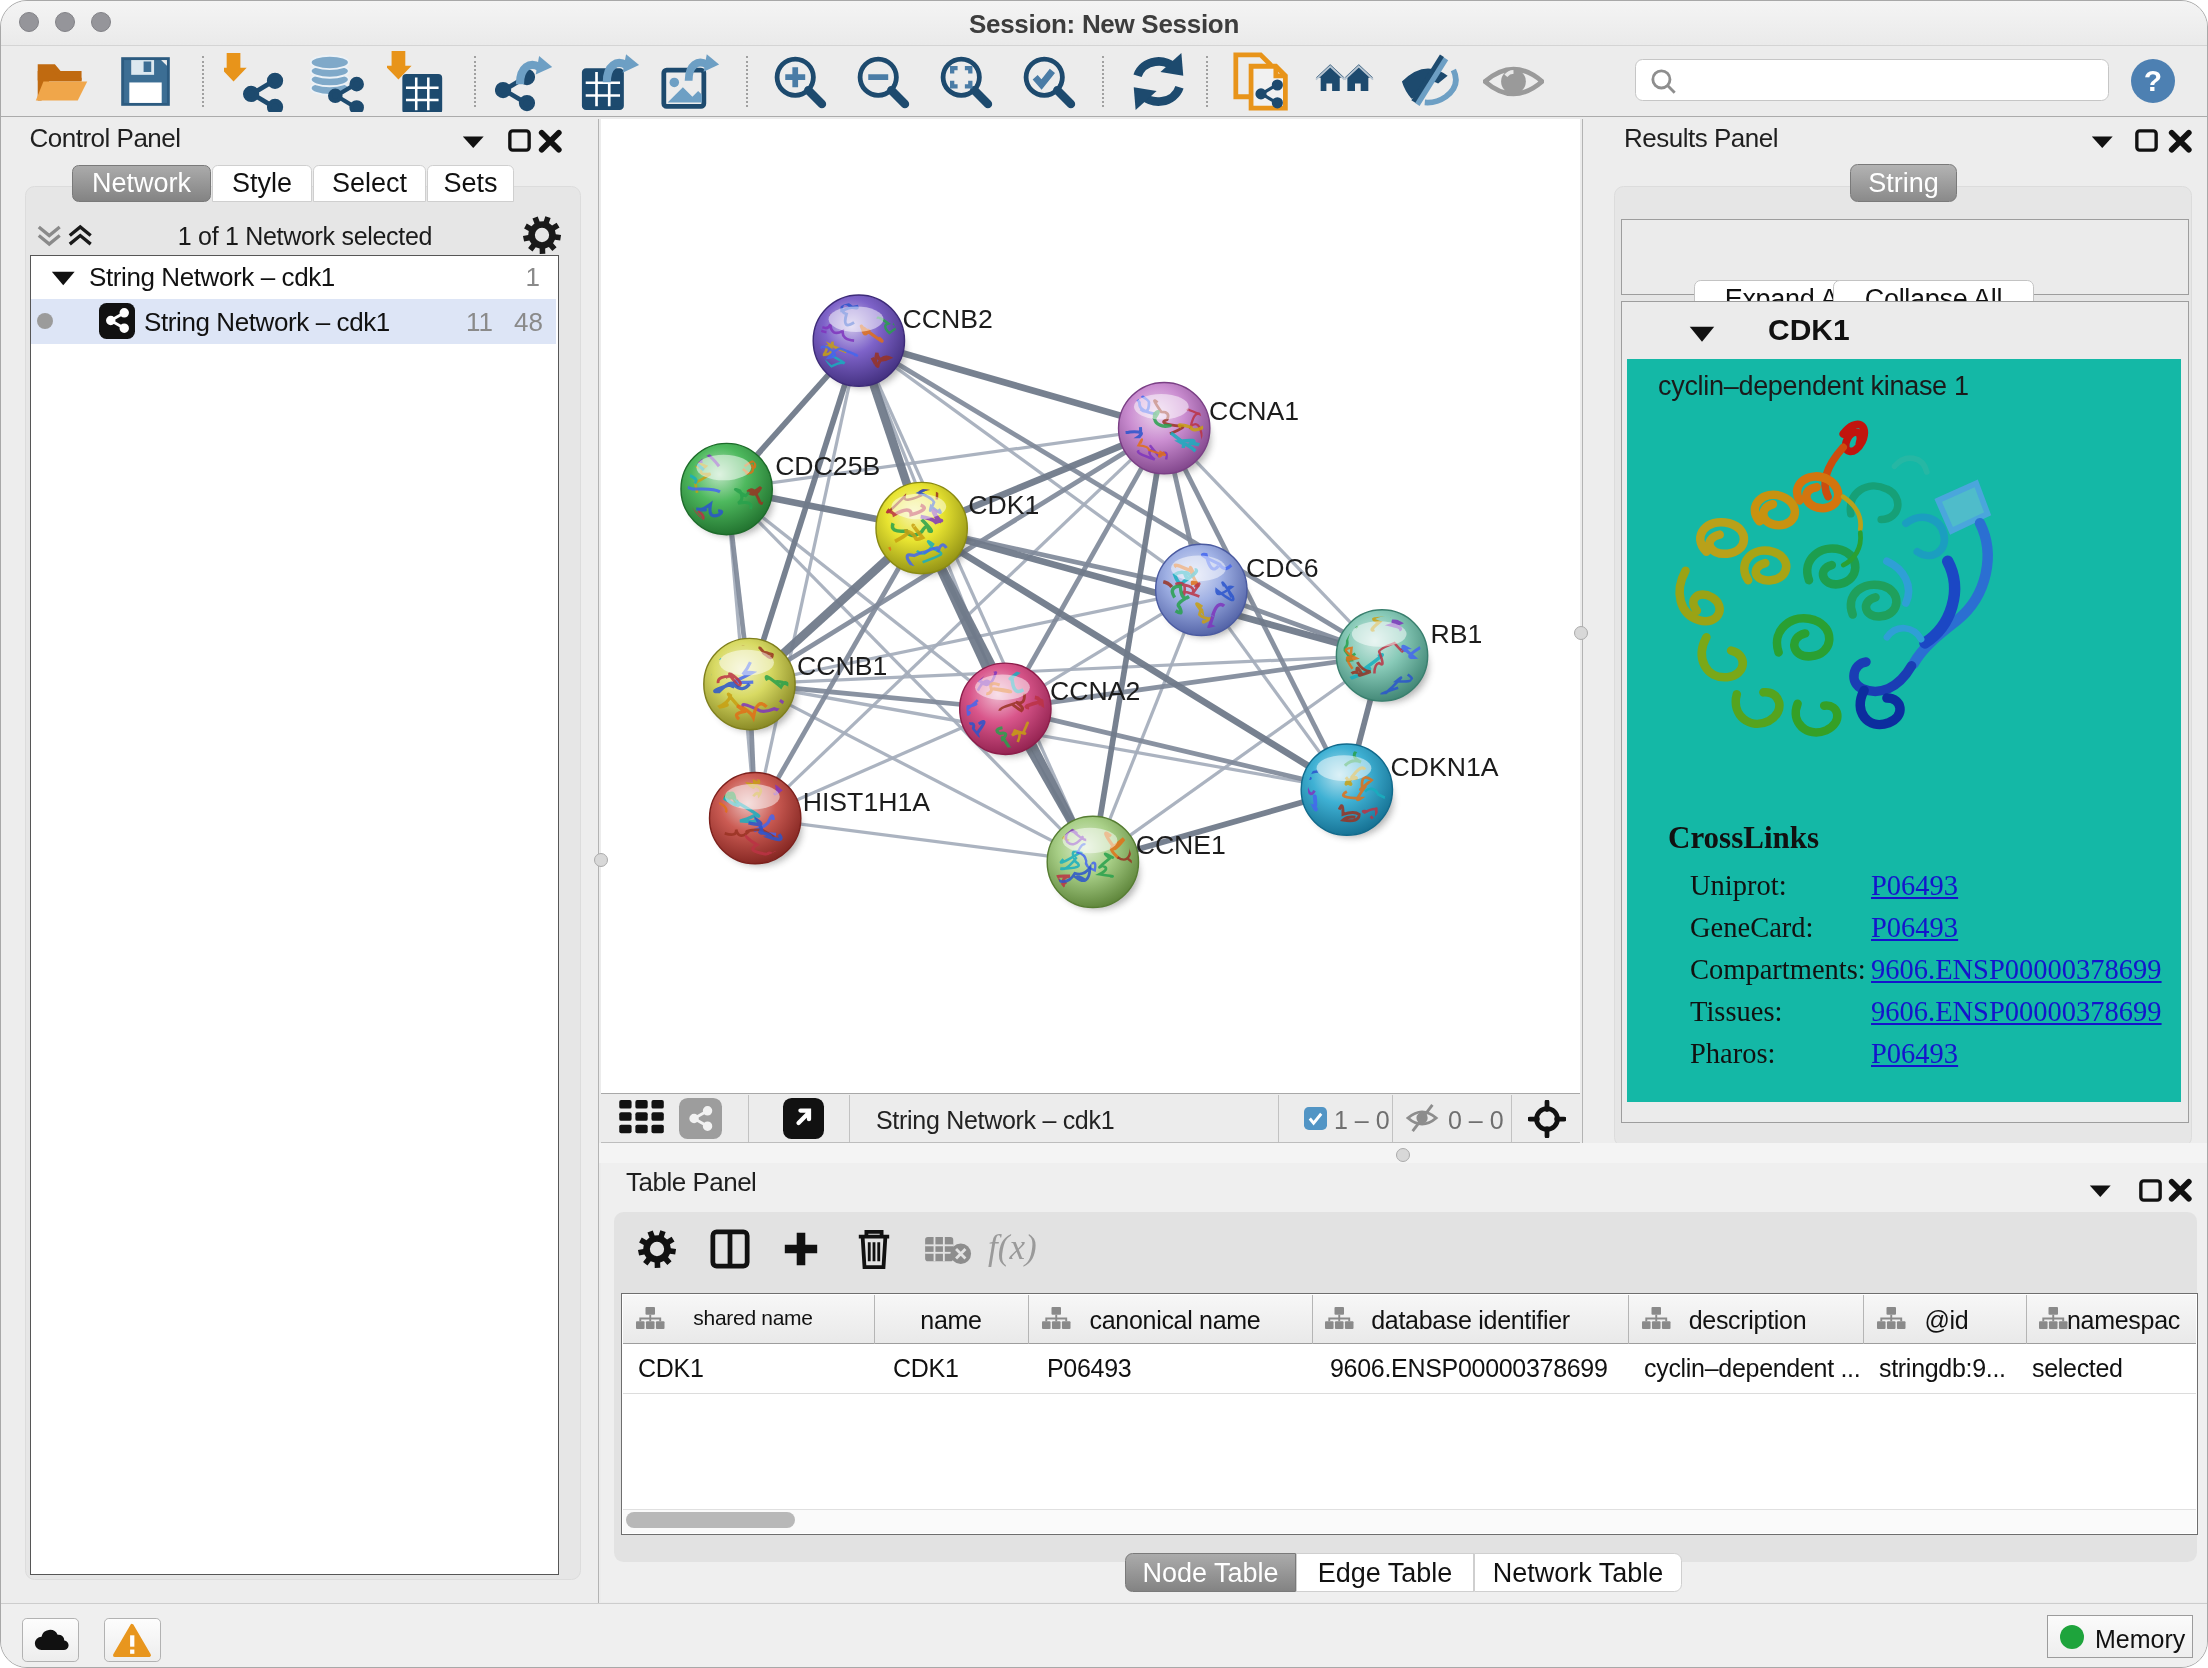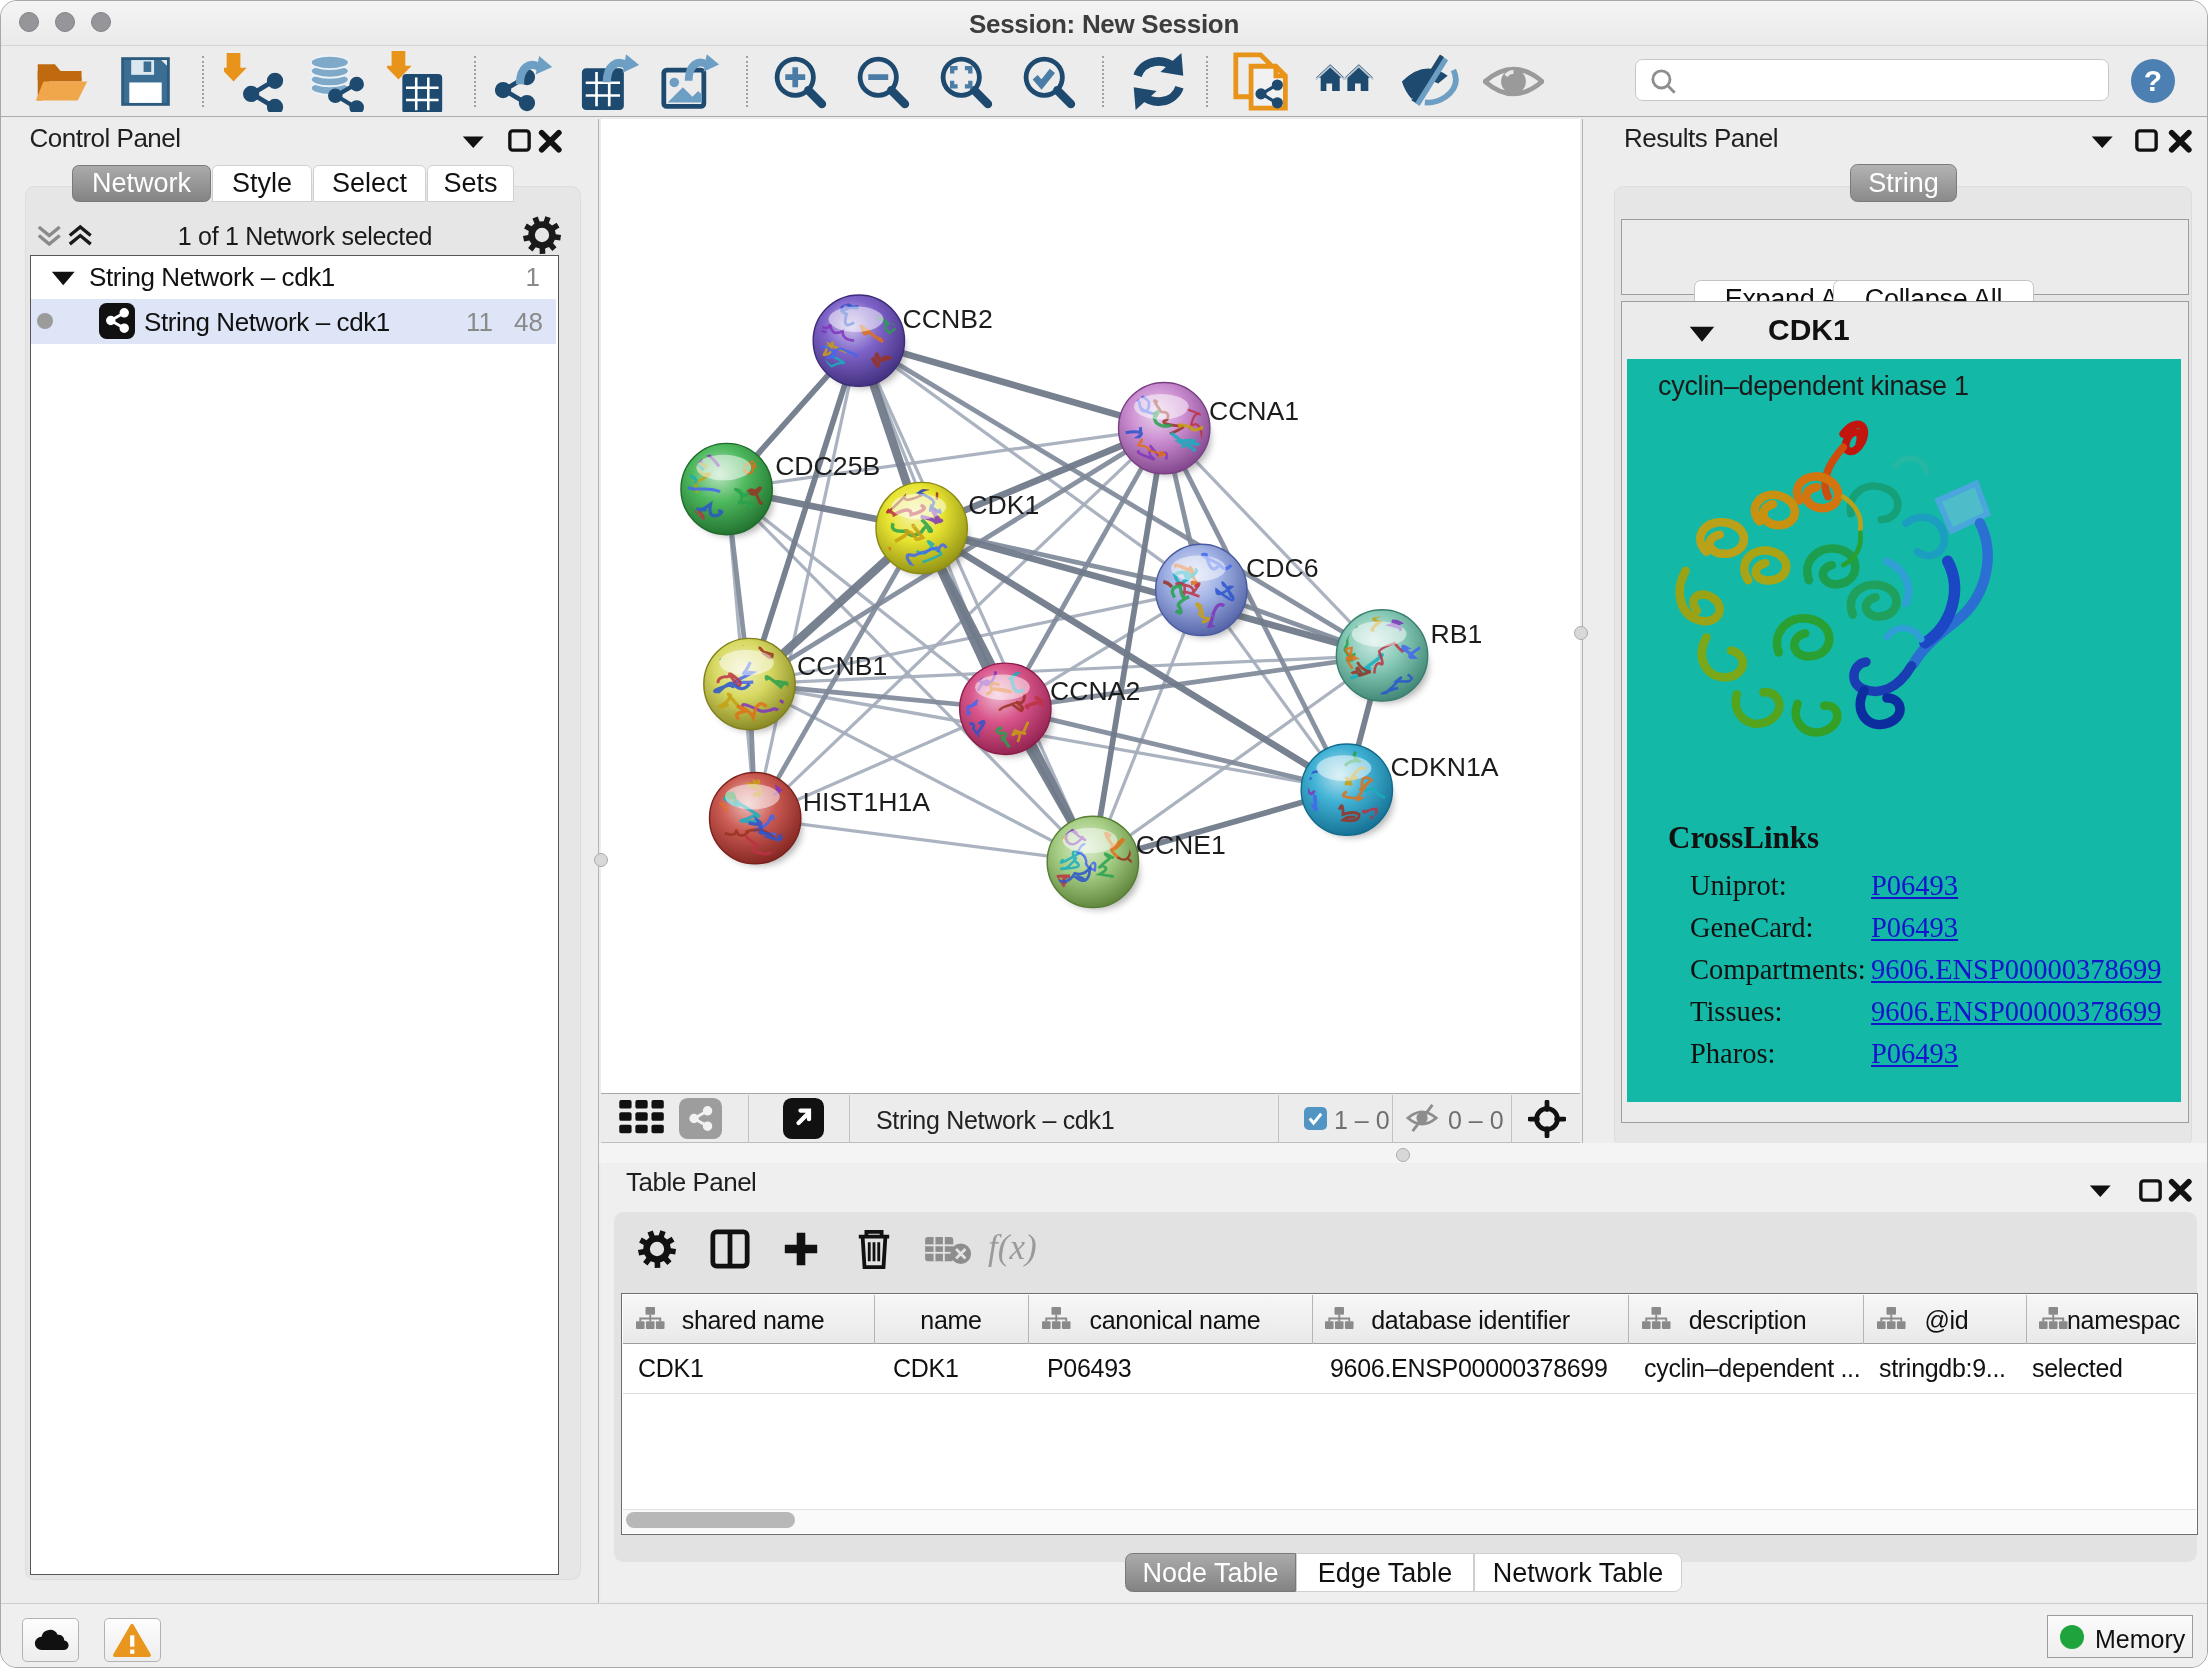--- a/index.html
+++ b/index.html
@@ -1,15 +1,15 @@
 <!DOCTYPE html>
 <html style="font-size:15px"><head><meta charset="utf-8"><style>
 * { margin:0; padding:0; box-sizing:border-box; }
 body { width:2208px; height:1668px; font-family:"Liberation Sans", sans-serif; background:#fff; overflow:hidden; }
-#win { position:absolute; left:0; top:0; width:2208px; height:1668px; background:#ececec; border-radius:17px; overflow:hidden; border:1px solid #a8a8a8; }
+#win { position:absolute; left:0; top:0; width:2208px; height:1668px; background:#ececec; border-radius:27px; overflow:hidden; border:1px solid #a8a8a8; }
 .abs { position:absolute; }
 .vsep { position:absolute; width:0; border-left:2.9px dotted #a0a0a0; top:55px; height:51px; }
 .phead { font-size:26px; letter-spacing:-0.5px; color:#1f1f1f; }
 .tab { position:absolute; top:164px; height:37px; background:#fff; border:1px solid #cfcfcf; color:#111; font-size:27px; text-align:center; line-height:35px; border-radius:5.7px 5.7px 0 0; }
 .tabsel { background:linear-gradient(#ababab,#838383); color:#fff; border-color:#7a7a7a; border-radius:6.7px; }
 .btn { position:absolute; background:#fff; border:1px solid #c3c3c3; border-radius:6.7px; font-size:27px; letter-spacing:-0.3px; color:#111; text-align:center;margin-top:42px; }
 a.lnk { color:#1414cc; text-decoration:underline; }
 </style></head>
 <body>
 <div id="win">
@@ -732,21 +732,21 @@
     </svg>
     <svg style="position:absolute;left:2038px;top:1305px" width="28.5" height="25" viewBox="0 0 30 26">
       <g fill="#8a8a8a">
         <rect x="10" y="1" width="10" height="8" rx="1"></rect>
         <rect x="0" y="16" width="9" height="8" rx="1"></rect>
         <rect x="10.5" y="16" width="9" height="8" rx="1"></rect>
         <rect x="21" y="16" width="9" height="8" rx="1"></rect>
         <path d="M15,9 v4 M4.5,16 v-3 h21 v3 M15,12 v4" stroke="#8a8a8a" stroke-width="2" fill="none"></path>
       </g>
     </svg>
-<div class="abs" style="left:651px;top:1305px;width:202px;text-align:center;font-size:25px;letter-spacing:-0.3px;color:#111">shared name</div>
+<div class="abs" style="left:651px;top:1305px;width:202px;text-align:center;font-size:21px;letter-spacing:-0.3px;color:#111">shared name</div>
 <div class="abs" style="left:873px;top:1305px;width:154px;text-align:center;font-size:25px;letter-spacing:-0.3px;color:#111">name</div>
 <div class="abs" style="left:1056px;top:1305px;width:236px;text-align:center;font-size:25px;letter-spacing:-0.3px;color:#111">canonical name</div>
 <div class="abs" style="left:1335px;top:1305px;width:269px;text-align:center;font-size:25px;letter-spacing:-0.3px;color:#111">database identifier</div>
 <div class="abs" style="left:1653px;top:1305px;width:187px;text-align:center;font-size:25px;letter-spacing:-0.3px;color:#111">description</div>
 <div class="abs" style="left:1888px;top:1305px;width:115px;text-align:center;font-size:25px;letter-spacing:-0.3px;color:#111">@id</div>
 <div class="abs" style="left:2066px;top:1305px;width:136px;text-align:left;font-size:25px;letter-spacing:-0.3px;color:#111">namespac</div>
 <div class="abs" style="left:637px;top:1353px;font-size:25px;letter-spacing:-0.3px;color:#111">CDK1</div>
 <div class="abs" style="left:892px;top:1353px;font-size:25px;letter-spacing:-0.3px;color:#111">CDK1</div>
 <div class="abs" style="left:1046px;top:1353px;font-size:25px;letter-spacing:-0.3px;color:#111">P06493</div>
 <div class="abs" style="left:1329px;top:1353px;font-size:25px;letter-spacing:-0.3px;color:#111">9606.ENSP00000378699</div>

